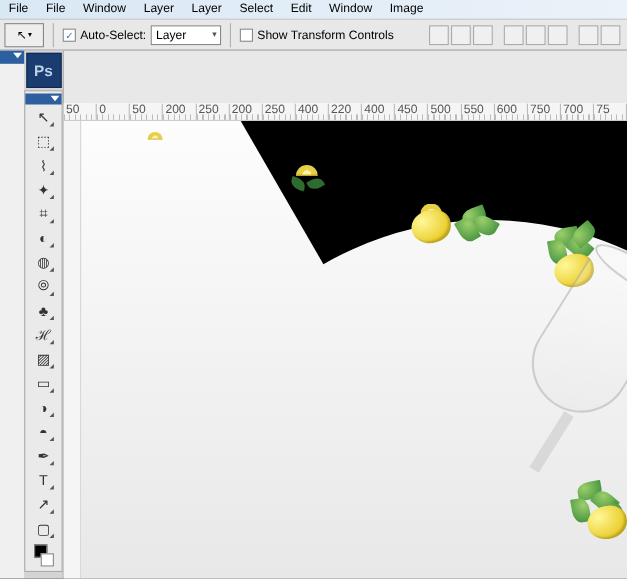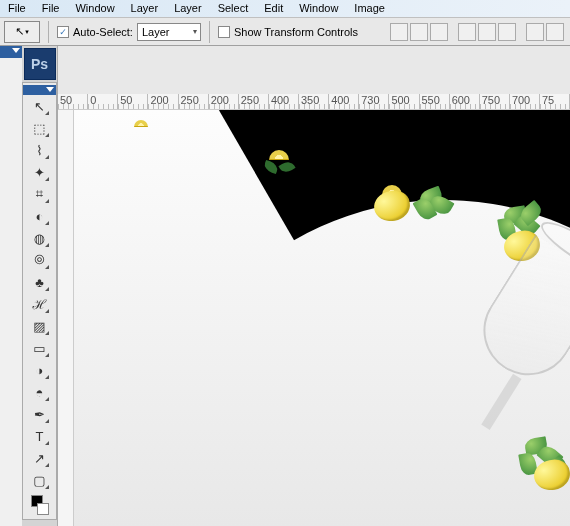--- a/index.html
+++ b/index.html
@@ -130,23 +130,23 @@
   <div class="canvaswrap">
     <div class="ruler-h" id="ruler-h">
         <div class="tick">50</div>
         <div class="tick">0</div>
         <div class="tick">50</div>
         <div class="tick">200</div>
         <div class="tick">250</div>
         <div class="tick">200</div>
         <div class="tick">250</div>
         <div class="tick">400</div>
-        <div class="tick">350</div>
+        <div class="tick">220</div>
         <div class="tick">400</div>
-        <div class="tick">730</div>
+        <div class="tick">450</div>
         <div class="tick">500</div>
         <div class="tick">550</div>
         <div class="tick">600</div>
         <div class="tick">750</div>
         <div class="tick">700</div>
         <div class="tick">75</div>
       </div>
     <div class="ruler-v"></div>
     <div class="canvas">
       <div class="black-arc"></div>

